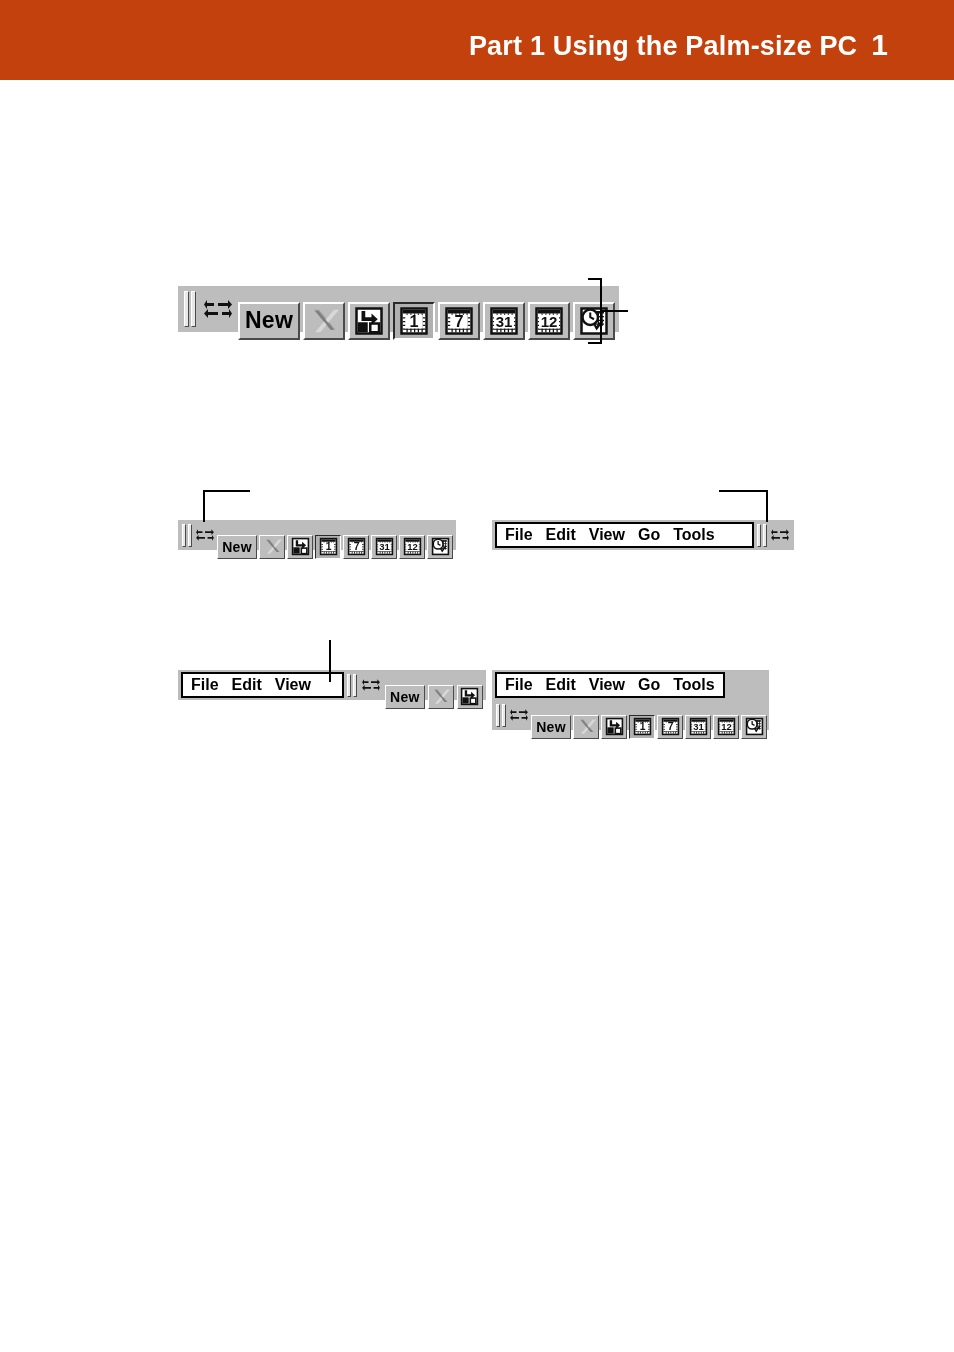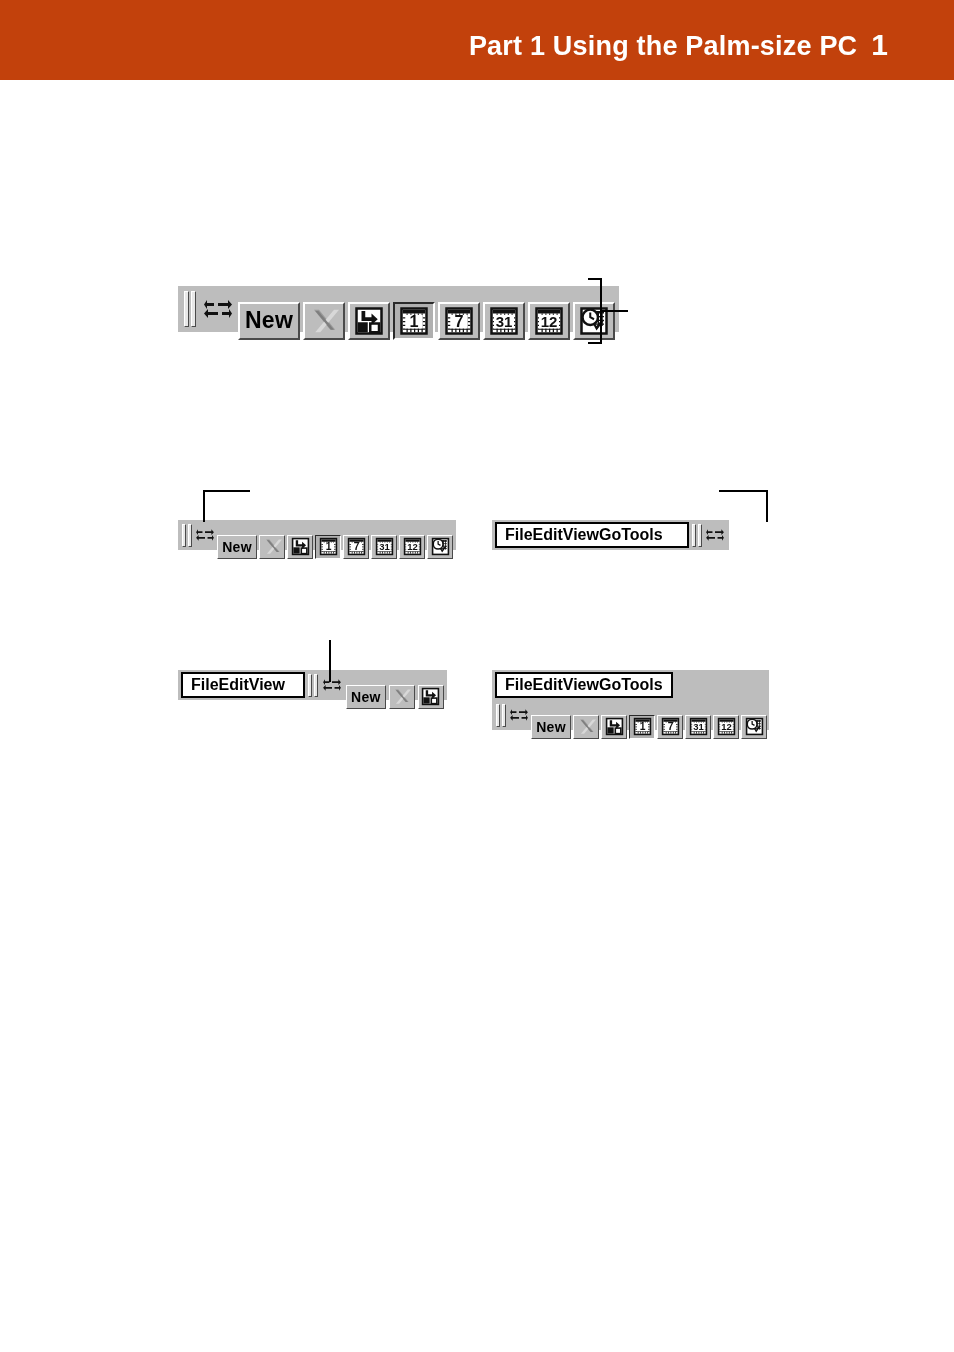--- a/index.html
+++ b/index.html
@@ -102,21 +102,21 @@
   .menubar{
     box-sizing:border-box;
     background:#ffffff;border:2px solid #000000;
     display:flex;align-items:center;
     white-space:nowrap;
   }
   .menubar .mi{
     color:#000;font-weight:700;
     font-family:"Liberation Sans", sans-serif;
   }
-  .menubar.sm{height:26px;padding:0 8px;border-width:2px;}
+  .menubar.sm{height:26px;padding:0 8px;gap:13px;border-width:2px;}
   .menubar.sm .mi{font-size:16px;}
 
   
   .barwrap{position:absolute;background:#bdbdbd;box-sizing:border-box;
            display:flex;align-items:center;}
 
   
   .lead{position:absolute;background:#000000;}
   .lead.h{height:2px;}
   .lead.v{width:2px;}

